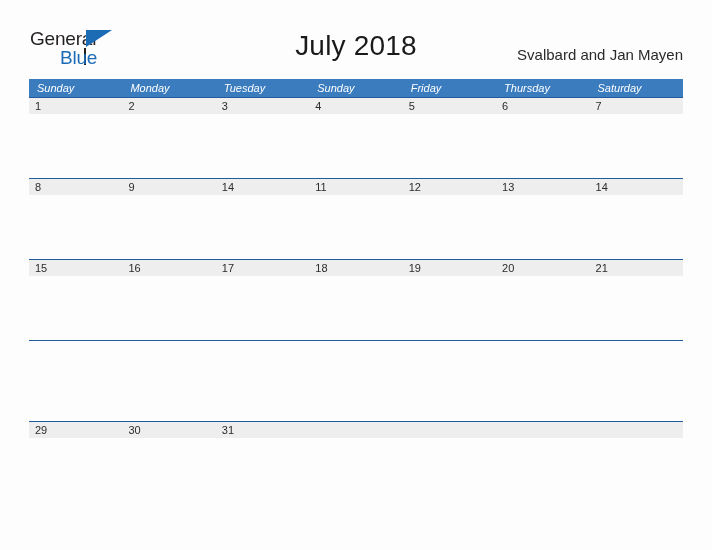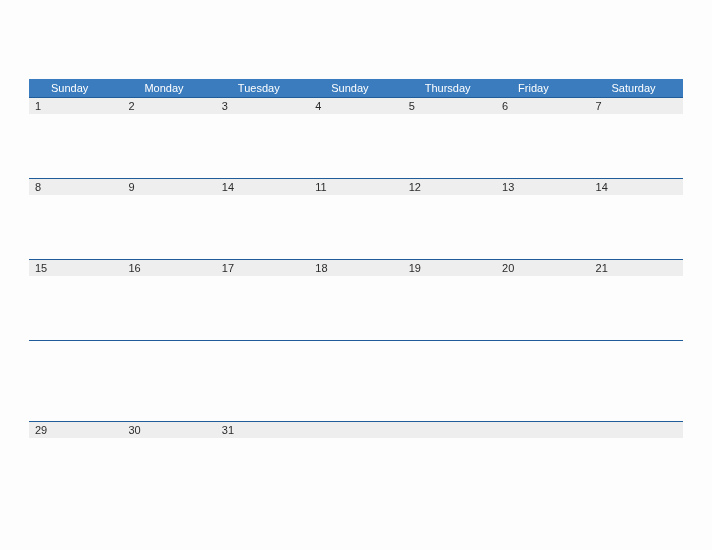--- a/index.html
+++ b/index.html
@@ -102,24 +102,25 @@
     width: 100%;
     height: 18px;
     background: #3a7cbe;
   }
   .weekday {
     flex: 1 1 0;
     min-width: 0;
     color: #ffffff;
     font-size: 11px;
     line-height: 18px;
-    padding-left: 22px;
+    padding-left: 8px;
     box-sizing: border-box;
     white-space: nowrap;
     overflow: hidden;
+    font-style: italic;
   }
   .week {
     width: 100%;
     height: 81px;
     border-top: 1px solid #1f5c99;
     box-sizing: border-box;
     position: relative;
   }
   .week:first-of-type {
     border-top: none;
@@ -145,30 +146,43 @@
     width: 100%;
     height: 64px;
     background: transparent;
   }
 </style>
 </head>
 <body>
 
 <div class="page">
 
+  <div class="header">
+
+    <div class="logo">
+      <span class="logo-line1">General</span>
+      <span class="logo-bar"></span>
+      <span class="logo-triangle"></span>
+      <span class="logo-line2">Blue</span>
+    </div>
+
+    <div class="title">July 2018</div>
+    <div class="subtitle">Svalbard and Jan Mayen</div>
+
+  </div>
 
   <div class="calendar">
 
     <div class="weekdays">
       <div class="weekday">Sunday</div>
       <div class="weekday">Monday</div>
       <div class="weekday">Tuesday</div>
       <div class="weekday">Sunday</div>
+      <div class="weekday">Friday</div>
       <div class="weekday">Thursday</div>
-      <div class="weekday">Friday</div>
       <div class="weekday">Saturday</div>
     </div>
 
     <div class="week">
       <div class="week-dates">
         <div class="day">1</div>
         <div class="day">2</div>
         <div class="day">3</div>
         <div class="day">4</div>
         <div class="day">5</div>

